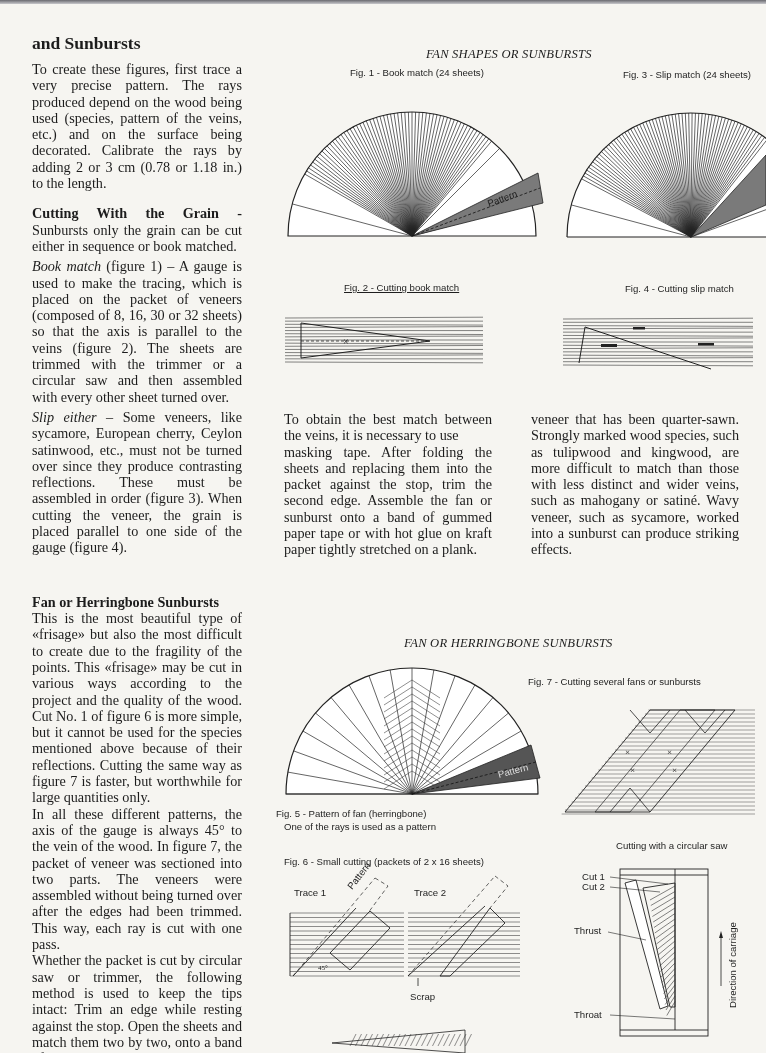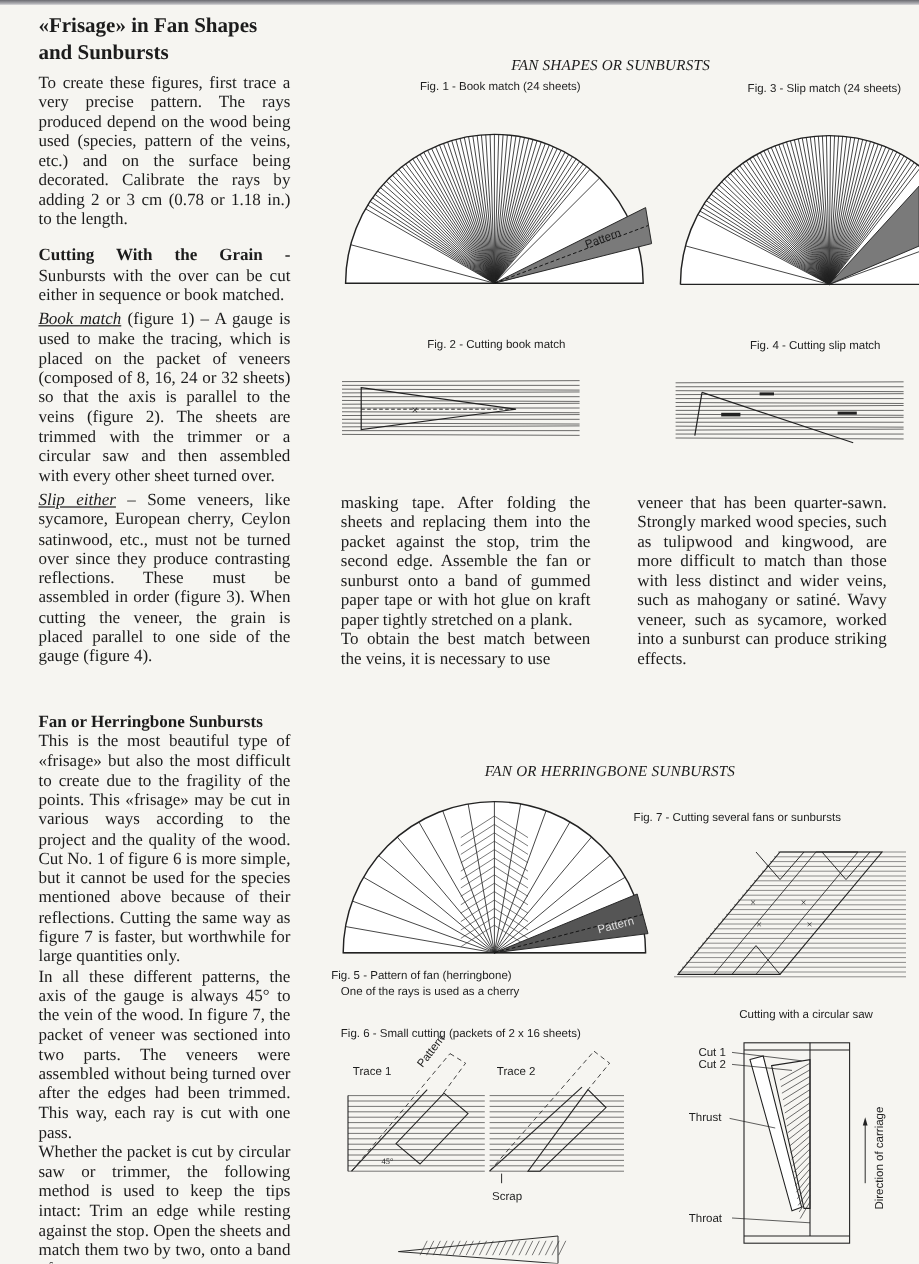--- a/index.html
+++ b/index.html
@@ -11,21 +11,21 @@
   }
   .topshade { position:absolute; left:0; top:0; width:766px; height:4px; background:linear-gradient(#6a6a70,#c8c8cc); }
   .col-left { position:absolute; left:32px; top:10px; width:210px; }
   h1.title {
     font-size:17.5px; font-weight:bold; line-height:22px; margin:0 0 7px 0;
   }
   p { margin:0; font-size:14.2px; line-height:16.3px; text-align:justify; hyphens:manual; }
   .sec { margin-top:14px; }
   .sec2 { margin-top:38px; }
   b.lead { font-weight:bold; }
-  i { font-style:italic;text-decoration:underline; }
+  i { font-style:italic; }
   .subhead { font-weight:bold; font-size:14.2px; line-height:16.5px; }
 
   .fig-caption {
     position:absolute; font-family:"Liberation Sans", "DejaVu Sans", sans-serif;
     font-size:9.6px; color:#1e1e1e; white-space:nowrap;
   }
   .section-title {
     position:absolute; font-style:italic; font-size:12.6px; letter-spacing:0.2px; white-space:nowrap;margin-top:30px;
   }
   .col-mid { position:absolute; left:284px; top:411px; width:208px; }
@@ -34,27 +34,27 @@
   svg { position:absolute; overflow:visible; }
   .lbl { font-family:"Liberation Sans","DejaVu Sans",sans-serif; font-size:9.6px; fill:#1e1e1e; }
 </style>
 </head>
 <body>
 
 <div class="topshade"></div>
 
 <div class="col-left">
   <h1 class="title">
-    <span>«Frisage» in Fan Shapes</span><br>
+    <br>
     <span>and Sunbursts</span>
   </h1>
   <p>To create these figures, first trace a very precise pattern. The rays produced depend on the wood being used (species, pattern of the veins, etc.) and on the surface being decorated. Calibrate the rays by adding 2 or 3 cm (0.78 or 1.18 in.) to the length.</p>
 
-  <p class="sec"><b class="lead">Cutting With the Grain -</b><span> Sunbursts with the over can be cut either in sequence or book matched.</span></p>
-  <p style="margin-top:4px"><i>Book match</i><span> (figure 1) – A gauge is used to make the tracing, which is placed on the packet of veneers (composed of 8, 16, 24 or 32 sheets) so that the axis is parallel to the veins (figure 2). The sheets are trimmed with the trimmer or a circular saw and then assembled with every other sheet turned over.</span></p>
+  <p class="sec"><b class="lead">Cutting With the Grain -</b><span> Sunbursts only the grain can be cut either in sequence or book matched.</span></p>
+  <p style="margin-top:4px"><i>Book match</i><span> (figure 1) – A gauge is used to make the tracing, which is placed on the packet of veneers (composed of 8, 16, 30 or 32 sheets) so that the axis is parallel to the veins (figure 2). The sheets are trimmed with the trimmer or a circular saw and then assembled with every other sheet turned over.</span></p>
   <p style="margin-top:4px"><i>Slip either</i><span> – Some veneers, like sycamore, European cherry, Ceylon satinwood, etc., must not be turned over since they produce contrasting reflections. These must be assembled in order (figure 3). When cutting the veneer, the grain is placed parallel to one side of the gauge (figure 4).</span></p>
 
   <div class="subhead sec2">Fan or Herringbone Sunbursts</div>
   <p>This is the most beautiful type of «frisage» but also the most difficult to create due to the fragility of the points. This «frisage» may be cut in various ways according to the project and the quality of the wood. Cut No. 1 of figure 6 is more simple, but it cannot be used for the species mentioned above because of their reflections. Cutting the same way as figure 7 is faster, but worthwhile for large quantities only.</p>
   <p>In all these different patterns, the axis of the gauge is always 45° to the vein of the wood. In figure 7, the packet of veneer was sectioned into two parts. The veneers were assembled without being turned over after the edges had been trimmed. This way, each ray is cut with one pass.</p>
   <p>Whether the packet is cut by circular saw or trimmer, the following method is used to keep the tips intact: Trim an edge while resting against the stop. Open the sheets and match them two by two, onto a band of</p>
 </div>
 
 <div class="section-title" style="left:426px; top:17px;">FAN SHAPES OR SUNBURSTS</div>
 
@@ -202,21 +202,21 @@
       <line x1="126" y1="127" x2="19.850838758568344" y2="62.903544811428574"></line>
       <line x1="126" y1="127" x2="18.142564596716312" y2="65.82178796150963"></line>
       <line x1="126" y1="127" x2="16.51449848549308" y2="68.7855262145495"></line>
       <line x1="126" y1="127" x2="6.225197540155548" y2="94.9064384072874"></line>
       <line x1="126" y1="127" x2="242.52188497745266" y2="84.58950222761709"></line>
       <line x1="126" y1="127" x2="233.3871500692704" y2="65"></line>
     </g>
   <polygon points="126,127 201,45 201,95" fill="#7a7a7a" stroke="#222" stroke-width="0.8"></polygon>
 </svg>
 
-<div class="fig-caption" style="left:356px; top:282px;">Fig. 2 - Cutting book match</div>
+<div class="fig-caption" style="left:344px; top:282px;text-decoration:underline;">Fig. 2 - Cutting book match</div>
 <svg style="left:285px; top:318px;" width="198" height="48" viewBox="0 0 198 48">
   <g stroke="#333" stroke-width="0.6" id="fig2grain">
       <line x1="0" y1="0" x2="198" y2="-0.8"></line>
       <line x1="0" y1="3.142857142857143" x2="198" y2="3.142857142857143"></line>
       <line x1="0" y1="6.285714285714286" x2="198" y2="7.085714285714285"></line>
       <line x1="0" y1="9.428571428571429" x2="198" y2="8.628571428571428"></line>
       <line x1="0" y1="12.571428571428571" x2="198" y2="12.571428571428571"></line>
       <line x1="0" y1="15.714285714285714" x2="198" y2="16.514285714285712"></line>
       <line x1="0" y1="18.857142857142858" x2="198" y2="18.057142857142857"></line>
       <line x1="0" y1="22" x2="198" y2="22"></line>
@@ -253,22 +253,22 @@
       <line x1="0" y1="46" x2="190" y2="46.8"></line>
     </g>
   <polyline points="22,8 148,50" fill="none" stroke="#222" stroke-width="1"></polyline>
   <polyline points="22,8 16,44" fill="none" stroke="#222" stroke-width="1"></polyline>
   <rect x="70" y="8" width="12" height="2.5" fill="#222"></rect>
   <rect x="38" y="25" width="16" height="3" fill="#222"></rect>
   <rect x="135" y="24" width="16" height="2.5" fill="#222"></rect>
 </svg>
 
 <div class="col-mid">
+  <p>To obtain the best match between the veins, it is necessary to use</p>
   <p>masking tape. After folding the sheets and replacing them into the packet against the stop, trim the second edge. Assemble the fan or sunburst onto a band of gummed paper tape or with hot glue on kraft paper tightly stretched on a plank.</p>
-  <p>To obtain the best match between the veins, it is necessary to use</p>
 </div>
 <div class="col-right">
   <p>veneer that has been quarter-sawn. Strongly marked wood species, such as tulipwood and kingwood, are more difficult to match than those with less distinct and wider veins, such as mahogany or satiné. Wavy veneer, such as sycamore, worked into a sunburst can produce striking effects.</p>
 </div>
 
 <div class="section-title" style="left:404px; top:606px;">FAN OR HERRINGBONE SUNBURSTS</div>
 
 <svg style="left:284px; top:670px;" width="262" height="126" viewBox="0 0 262 126" )="">
   <path d="M2,124 A126,126 0 0 1 254,124 Z" fill="#fff" stroke="#222" stroke-width="1.2"></path>
   <g stroke="#222" stroke-width="0.7" id="fig5rays">
@@ -320,21 +320,21 @@
       <line x1="100" y1="112" x2="128" y2="94"></line>
       <line x1="128" y1="94" x2="156" y2="112"></line>
       <line x1="100" y1="119" x2="128" y2="101"></line>
       <line x1="128" y1="101" x2="156" y2="119"></line>
     </g>
   <polygon points="128,124 247,75 256,108" fill="#555" stroke="#222" stroke-width="0.8"></polygon>
   <line x1="128" y1="124" x2="252" y2="92" stroke="#111" stroke-dasharray="3,2" stroke-width="0.8"></line>
   <text x="215" y="108" class="lbl" style="fill:#ddd" transform="rotate(-15 215 108)">Pattern</text>
 </svg>
 <div class="fig-caption" style="left:276px; top:808px;">Fig. 5 - Pattern of fan (herringbone)</div>
-<div class="fig-caption" style="left:284px; top:821px;">One of the rays is used as a cherry</div>
+<div class="fig-caption" style="left:284px; top:821px;">One of the rays is used as a pattern</div>
 
 <div class="fig-caption" style="left:528px; top:676px;">Fig. 7 - Cutting several fans or sunbursts</div>
 <svg style="left:555px; top:708px;" width="205" height="108" viewBox="0 0 205 108">
   <g stroke="#444" stroke-width="0.5" id="fig7grain">
       <line x1="93.33333333333333" y1="2" x2="200" y2="2"></line>
       <line x1="90" y1="6" x2="200" y2="6"></line>
       <line x1="86.66666666666667" y1="10" x2="200" y2="10"></line>
       <line x1="83.33333333333333" y1="14" x2="200" y2="14"></line>
       <line x1="80" y1="18" x2="200" y2="18"></line>
       <line x1="76.66666666666666" y1="22" x2="200" y2="22"></line>

